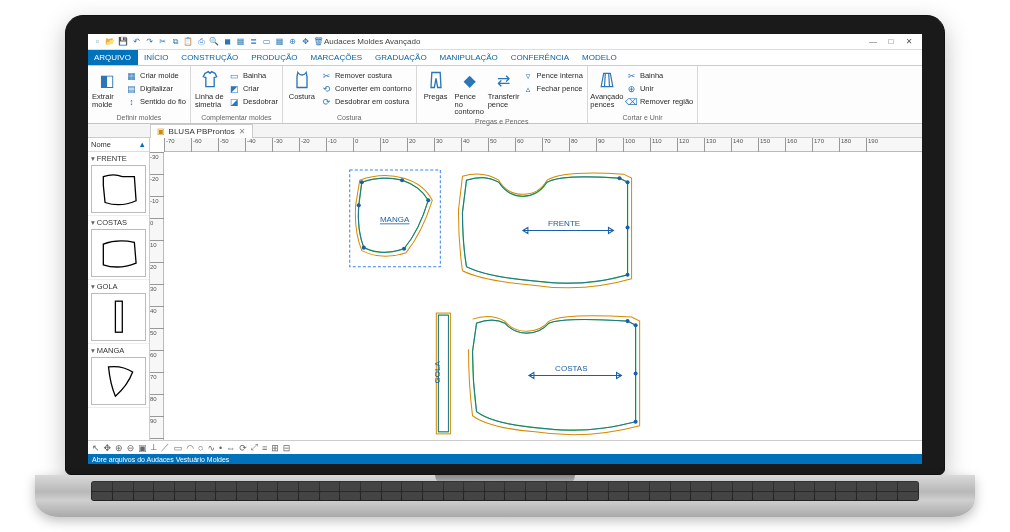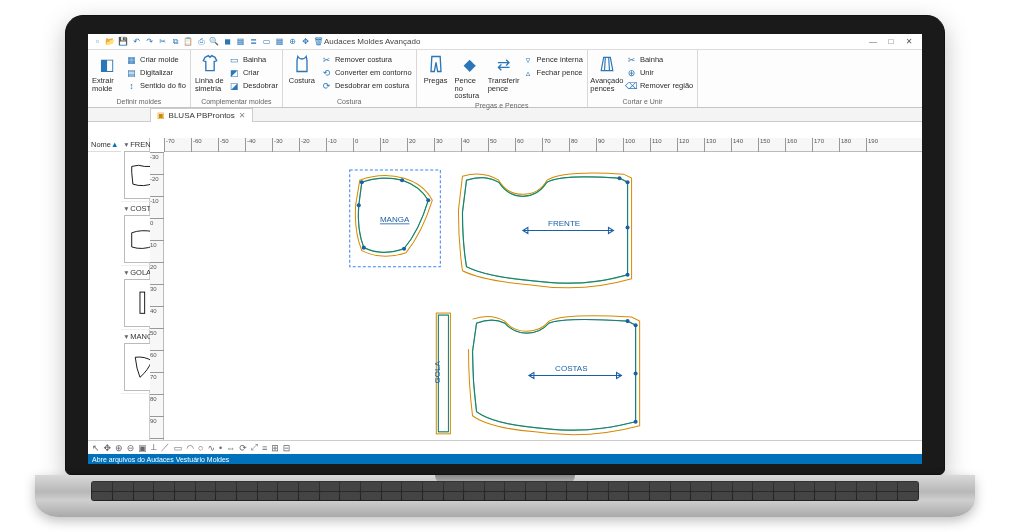--- a/index.html
+++ b/index.html
@@ -147,21 +147,21 @@
   .doctab .x{color:#888;cursor:pointer;}
   .doctab .ico{color:#d08a00;}
 
   
   .workspace {
     position:absolute; left:0; right:0; top:104px; bottom:10px;
     display:flex;
   }
   .sidebar {
     width:62px; background:#fff; border-right:1px solid #ccc;
-    display:flex; 
+    display:flex; flex-direction:column;
     font-size:7.5px;
   }
   .sb-hdr{height:14px;display:flex;align-items:center;justify-content:space-between;padding:0 3px;border-bottom:1px solid #ddd;color:#333;}
   .sb-hdr .sort{color:#0072bc;cursor:pointer;}
   .sb-item{border-bottom:1px solid #eee;padding:2px 3px;}
   .sb-item .nm{display:flex;align-items:center;gap:2px;color:#333;}
   .sb-item .nm .tw{color:#666;cursor:pointer;}
   .thumb{height:48px;background:#fff;border:1px solid #bbb;margin-top:2px;display:flex;align-items:center;justify-content:center;}
   .thumb svg{width:90%;height:90%;}
 
@@ -222,20 +222,31 @@
             <span>🗑</span>
           </div>
         <div class="title">Audaces Moldes Avançado</div>
         <div class="win-controls">
           <span>—</span>
           <span>□</span>
           <span>✕</span>
         </div>
       </div>
 
+      <div class="tabs" id="tabs">
+          <div class="tab active">ARQUIVO</div>
+          <div class="tab">INÍCIO</div>
+          <div class="tab">CONSTRUÇÃO</div>
+          <div class="tab">PRODUÇÃO</div>
+          <div class="tab">MARCAÇÕES</div>
+          <div class="tab">GRADUAÇÃO</div>
+          <div class="tab">MANIPULAÇÃO</div>
+          <div class="tab">CONFERÊNCIA</div>
+          <div class="tab">MODELO</div>
+        </div>
 
       <div class="ribbon">
         <div class="rgroup">
           <div class="row">
             <div class="rbtn-big">
               <div class="ic">◧</div>
               <span>Extrair molde</span>
             </div>
             <div class="stack">
               <div class="rbtn-small">
@@ -316,21 +327,21 @@
             <div class="rbtn-big">
               <div class="ic">
                   <svg viewBox="0 0 24 24" width="20" height="20">
                     <path d="M7 3 L17 3 L18 21 L14 21 L12 10 L10 21 L6 21 Z" fill="none" stroke="#2b76b7" stroke-width="1.6"></path>
                   </svg>
                 </div>
               <span>Pregas</span>
             </div>
             <div class="rbtn-big">
               <div class="ic">◆</div>
-              <span>Pence no costura</span>
+              <span>Pence no contorno</span>
             </div>
             <div class="rbtn-big">
               <div class="ic">⇄</div>
               <span>Transferir pence</span>
             </div>
             <div class="stack">
               <div class="rbtn-small">
                   <div class="ic">▿</div>
                   <span>Pence interna</span>
                 </div>

